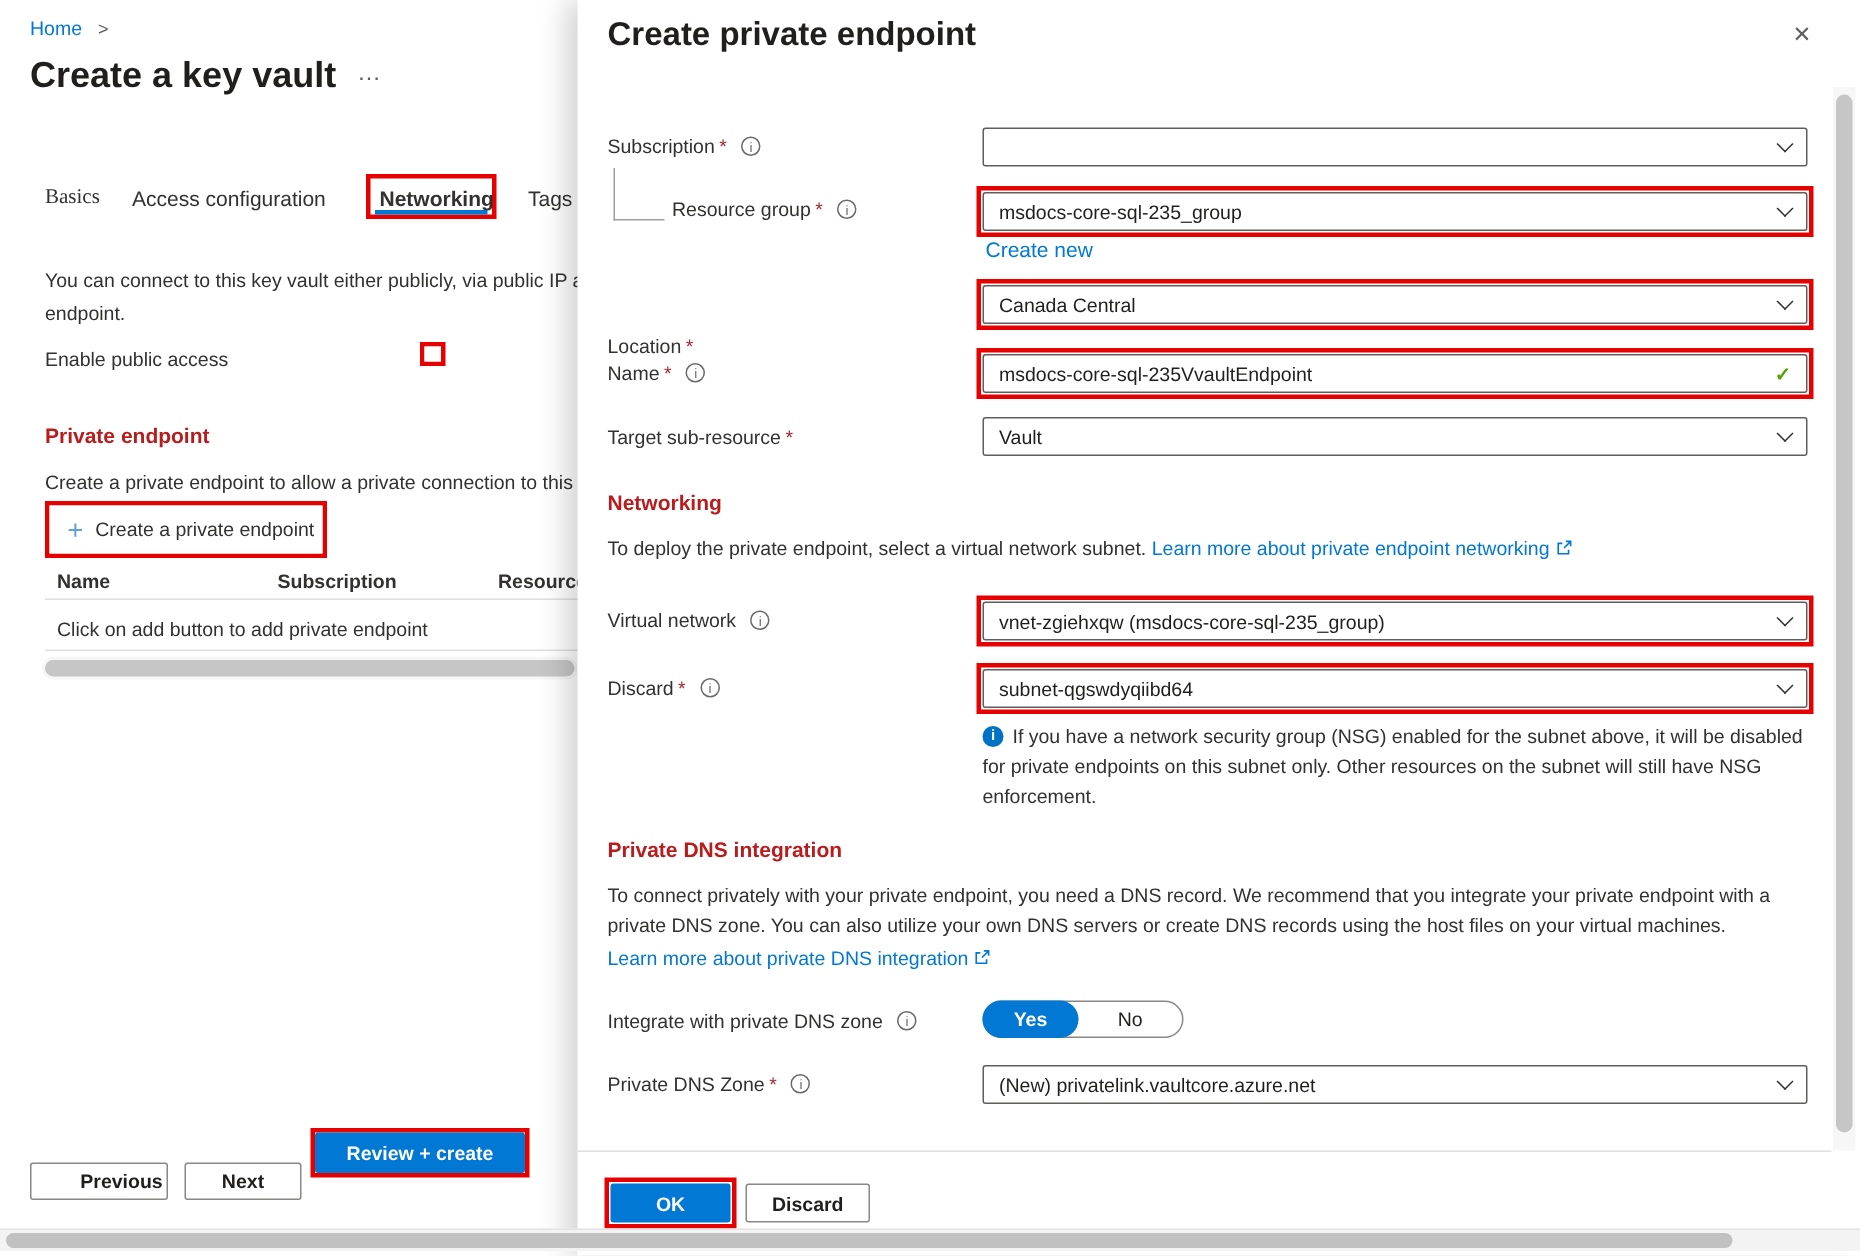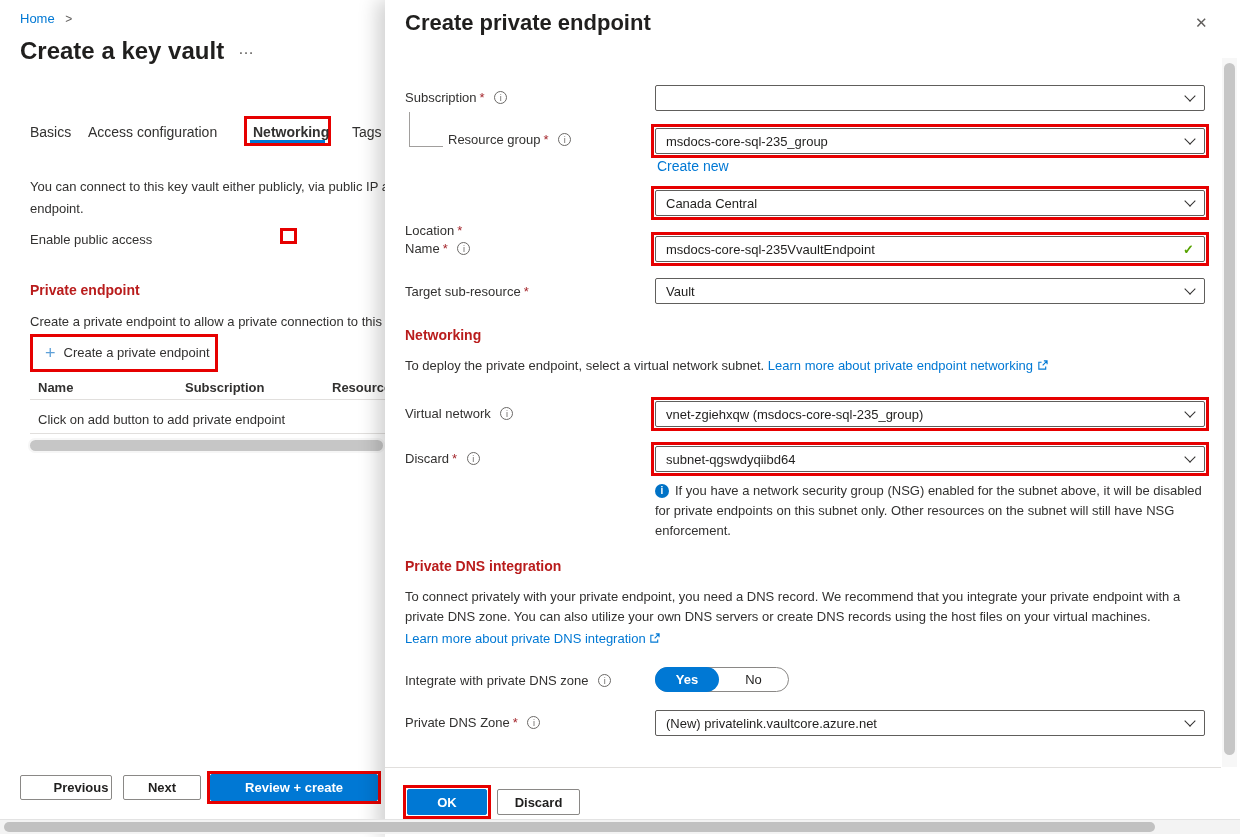--- a/index.html
+++ b/index.html
@@ -65,21 +65,21 @@
 <div class="abs" style="left:0;top:0;width:1240px;height:837px;">
 
   <div class="abs" style="left:20px;top:11px;font-size:13px;">
     <span class="link">Home</span>
     <span style="color:#605e5c;margin-left:7px;font-size:12px;">&gt;</span>
   </div>
 
   <div class="abs" style="left:20px;top:37px;font-size:24px;font-weight:700;color:#201f1e;">Create a key vault</div>
   <div class="abs" style="left:238px;top:40px;font-size:16px;color:#605e5c;letter-spacing:1px;">…</div>
 
-  <div class="tab" style="left:30px;">Basics</div>
+  <div class="tab" style="left:30px;font-family:Liberation Serif, serif;">Basics</div>
   <div class="tab" style="left:88px;">Access configuration</div>
   <div class="abs" style="left:244px;top:116px;width:87px;height:30px;border:3px solid #e60000;"></div>
   <div class="tab" style="left:253px;font-weight:700;">Networking</div>
   <div class="abs" style="left:250px;top:140px;width:75px;height:3px;background:#0078d4;"></div>
   <div class="tab" style="left:352px;">Tags</div>
 
   <div class="abs txt13 nowrap" style="left:30px;top:177px;">You can connect to this key vault either publicly, via public IP a</div>
   <div class="abs txt13 nowrap" style="left:30px;top:199px;">endpoint.</div>
 
   <div class="abs txt13 nowrap" style="left:30px;top:230px;">Enable public access</div>
@@ -103,21 +103,21 @@
   <div class="abs divider" style="left:30px;top:399px;width:1100px;"></div>
   <div class="abs txt13 nowrap" style="left:38px;top:410px;">Click on add button to add private endpoint</div>
   <div class="abs divider" style="left:30px;top:433px;width:1100px;"></div>
 
   <div class="abs" style="left:28px;top:438px;width:357px;height:15px;background:#f6f6f6;border-radius:7px;">
     <div class="scroll-thumb" style="position:absolute;left:2px;top:2px;width:353px;height:11px;"></div>
   </div>
 
   <button class="btn abs" style="left:20px;top:775px;width:92px;padding-left:30px;">Previous</button>
   <button class="btn abs" style="left:123px;top:775px;width:78px;">Next</button>
-  <div class="abs" style="left:207px;top:771px;width:174px;height:33px;border:3px solid #e60000;">
+  <div class="abs" style="left:207px;top:752px;width:146px;height:33px;border:3px solid #e60000;">
     <button class="btn btn-primary" style="width:100%;height:100%;font-weight:700;">Review + create</button>
   </div>
 </div>
 
 <div class="panel">
 
   <div class="abs nowrap" style="left:20px;top:10px;font-size:22px;font-weight:700;color:#201f1e;">Create private endpoint</div>
   <div class="abs" style="left:810px;top:14px;font-size:15px;color:#605e5c;cursor:pointer;">✕</div>
 
   <div class="lbl" style="left:20px;top:90px;">

